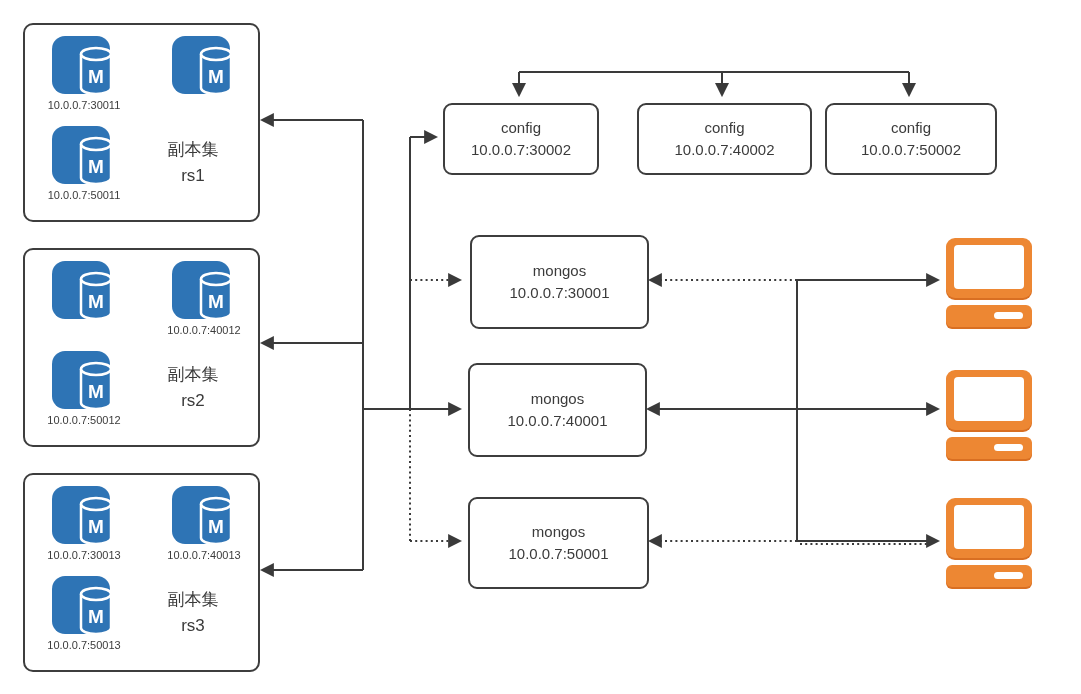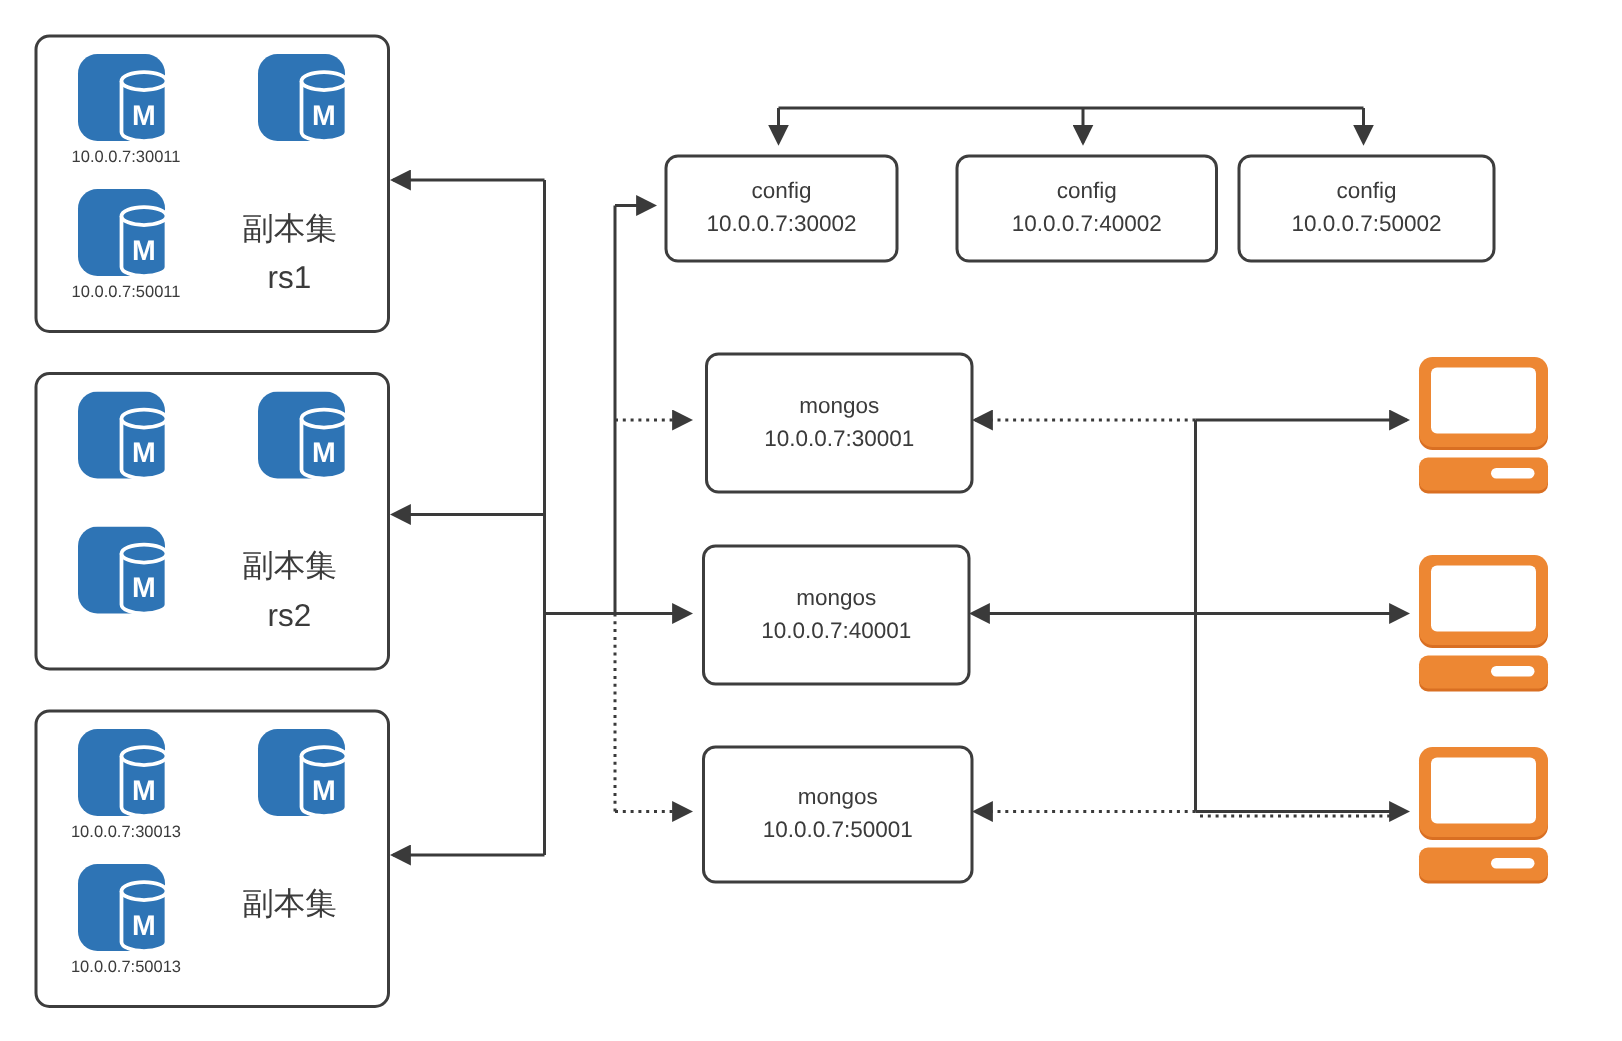--- a/index.html
+++ b/index.html
@@ -12,21 +12,21 @@
   
   .rsbox{position:absolute;left:23px;width:233px;height:195px;border:2px solid #3d3d3d;
          border-radius:10px;background:#fff;}
   .rs1{top:23px}.rs2{top:248px}.rs3{top:473px}
   .node{position:absolute;width:116px;text-align:center;}
   .pos-n1{left:1px;top:11px}.pos-n2{left:121px;top:11px}.pos-n3{left:1px;top:101px}
   .mdb{display:block;margin:0 auto;}
   .addr{font-size:11px;line-height:1.25;margin:1px auto 0;width:88px;word-break:break-all;}
   .addr.oneline{width:auto;white-space:nowrap;}
   .rslabel{position:absolute;left:106px;top:112px;width:124px;text-align:center;
-           font-size:21px;line-height:1.55;}
+           font-size:17px;line-height:1.55;}
 
   
   .snode{position:absolute;border:2px solid #3d3d3d;border-radius:9px;background:#fff;
          display:flex;flex-direction:column;align-items:center;justify-content:center;
          font-size:15px;line-height:1.5;}
   .cfg1{left:443px;top:103px;width:152px;height:68px;}
   .cfg2{left:637px;top:103px;width:171px;height:68px;}
   .cfg3{left:825px;top:103px;width:168px;height:68px;}
   .m1{left:470px;top:235px;width:175px;height:90px;}
   .m2{left:468px;top:363px;width:175px;height:90px;}
@@ -128,28 +128,30 @@
         <text x="47" y="47" text-anchor="middle" font-size="19" font-weight="bold" fill="#fff">M</text>
       </svg>
     </div>
     <div class="node pos-n2">
       <svg class="mdb" width="70" height="62" viewBox="0 0 70 62">
         <rect x="3" y="0" width="58" height="58" rx="13" fill="#2e74b5"></rect>
         <path d="M32,18 L32,52 A15,6 0 0 0 62,52 L62,18" fill="#2e74b5" stroke="#fff" stroke-width="2.5"></path>
         <ellipse cx="47" cy="18" rx="15" ry="6" fill="#2e74b5" stroke="#fff" stroke-width="2.5"></ellipse>
         <text x="47" y="47" text-anchor="middle" font-size="19" font-weight="bold" fill="#fff">M</text>
       </svg>
+      <div class="addr">10.0.0.7:40012</div>
     </div>
     <div class="node pos-n3">
       <svg class="mdb" width="70" height="62" viewBox="0 0 70 62">
         <rect x="3" y="0" width="58" height="58" rx="13" fill="#2e74b5"></rect>
         <path d="M32,18 L32,52 A15,6 0 0 0 62,52 L62,18" fill="#2e74b5" stroke="#fff" stroke-width="2.5"></path>
         <ellipse cx="47" cy="18" rx="15" ry="6" fill="#2e74b5" stroke="#fff" stroke-width="2.5"></ellipse>
         <text x="47" y="47" text-anchor="middle" font-size="19" font-weight="bold" fill="#fff">M</text>
       </svg>
+      <div class="addr">10.0.0.7:50012</div>
     </div>
     <div class="rslabel">
       <div>副本集</div>
       <div>rs2</div>
     </div>
   </div>
 
   <div class="rsbox rs3">
     <div class="node pos-n1">
       <svg class="mdb" width="70" height="62" viewBox="0 0 70 62">
@@ -160,32 +162,34 @@
       </svg>
       <div class="addr oneline">10.0.0.7:30013</div>
     </div>
     <div class="node pos-n2">
       <svg class="mdb" width="70" height="62" viewBox="0 0 70 62">
         <rect x="3" y="0" width="58" height="58" rx="13" fill="#2e74b5"></rect>
         <path d="M32,18 L32,52 A15,6 0 0 0 62,52 L62,18" fill="#2e74b5" stroke="#fff" stroke-width="2.5"></path>
         <ellipse cx="47" cy="18" rx="15" ry="6" fill="#2e74b5" stroke="#fff" stroke-width="2.5"></ellipse>
         <text x="47" y="47" text-anchor="middle" font-size="19" font-weight="bold" fill="#fff">M</text>
       </svg>
+      <div class="addr">10.0.0.7:40013</div>
     </div>
     <div class="node pos-n3">
       <svg class="mdb" width="70" height="62" viewBox="0 0 70 62">
         <rect x="3" y="0" width="58" height="58" rx="13" fill="#2e74b5"></rect>
         <path d="M32,18 L32,52 A15,6 0 0 0 62,52 L62,18" fill="#2e74b5" stroke="#fff" stroke-width="2.5"></path>
         <ellipse cx="47" cy="18" rx="15" ry="6" fill="#2e74b5" stroke="#fff" stroke-width="2.5"></ellipse>
         <text x="47" y="47" text-anchor="middle" font-size="19" font-weight="bold" fill="#fff">M</text>
       </svg>
       <div class="addr">10.0.0.7:50013</div>
     </div>
     <div class="rslabel">
       <div>副本集</div>
+      <div>rs3</div>
     </div>
   </div>
 
   <div class="snode cfg1">
     <div>config</div>
     <div>10.0.0.7:30002</div>
   </div>
   <div class="snode cfg2">
     <div>config</div>
     <div>10.0.0.7:40002</div>

